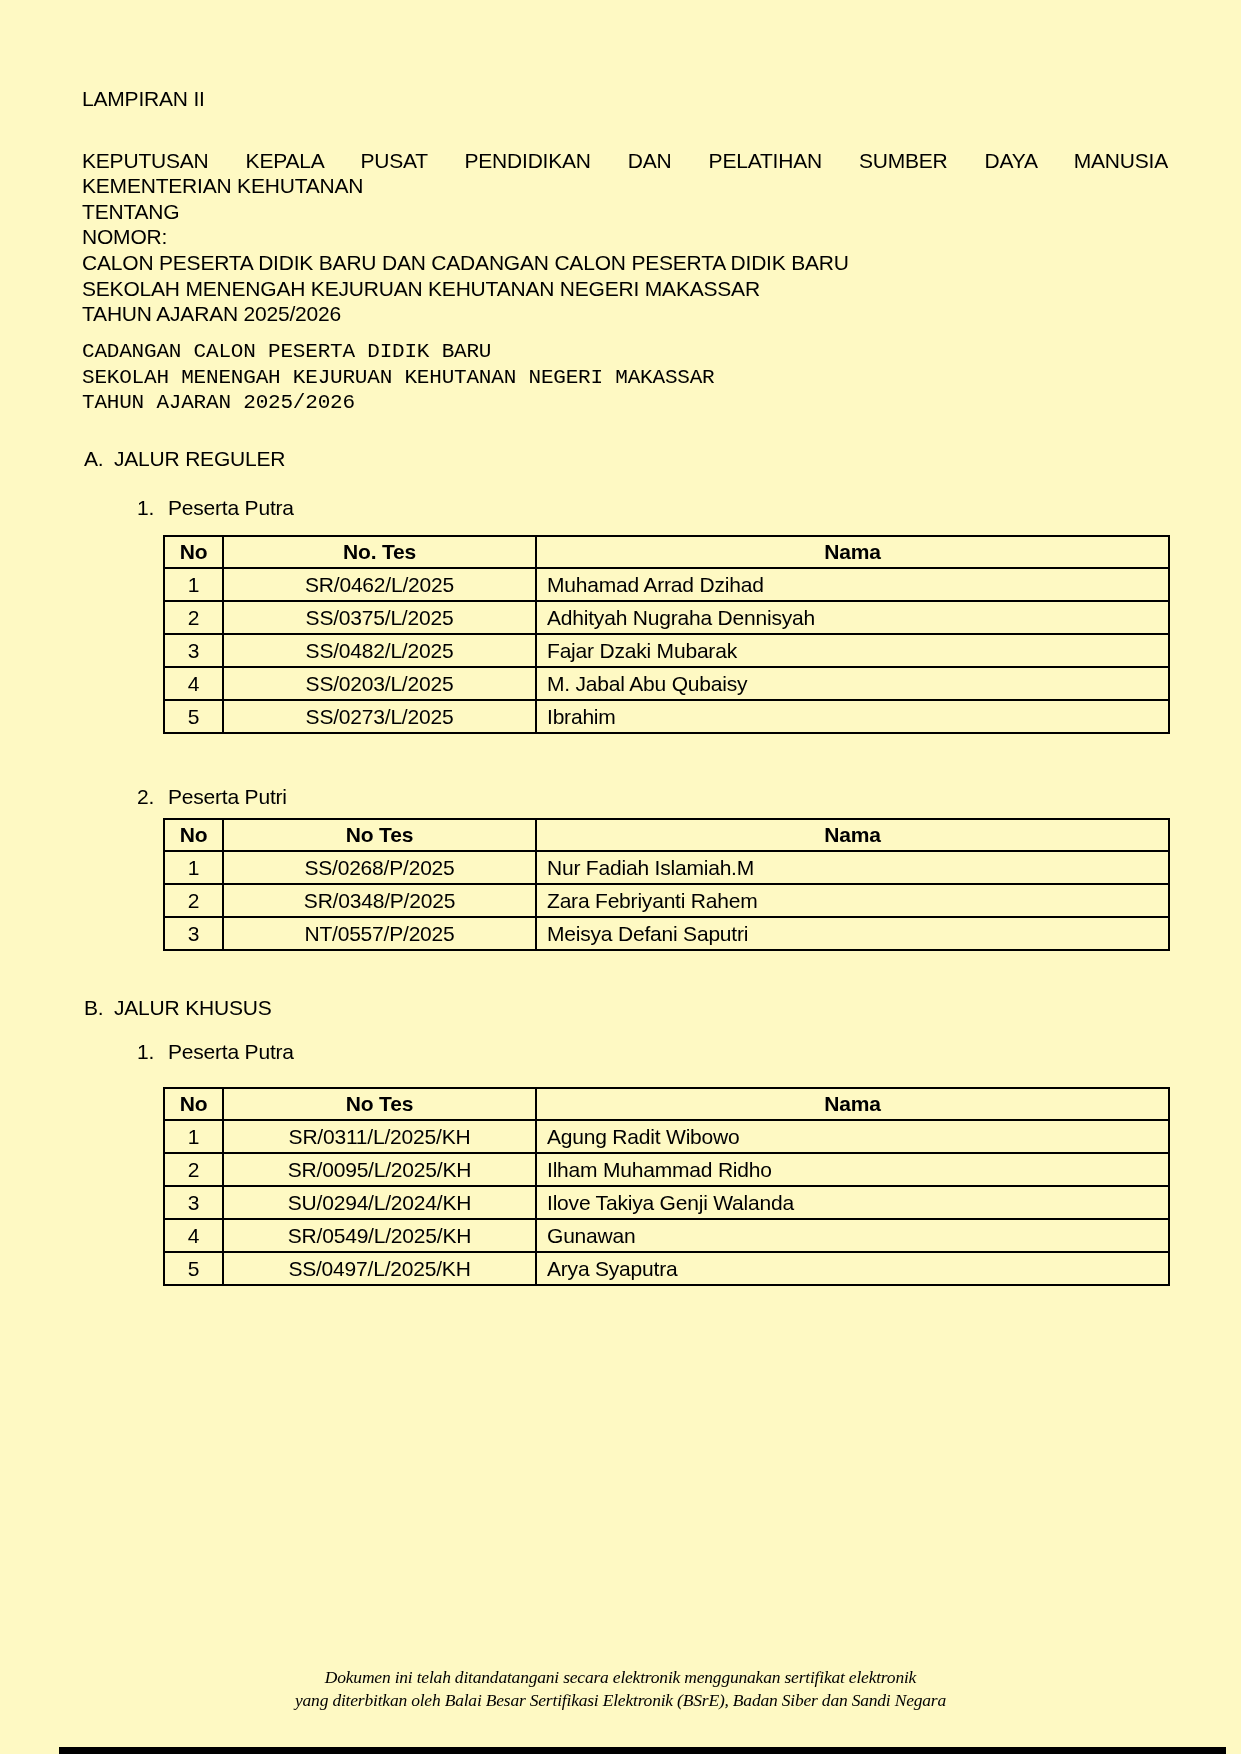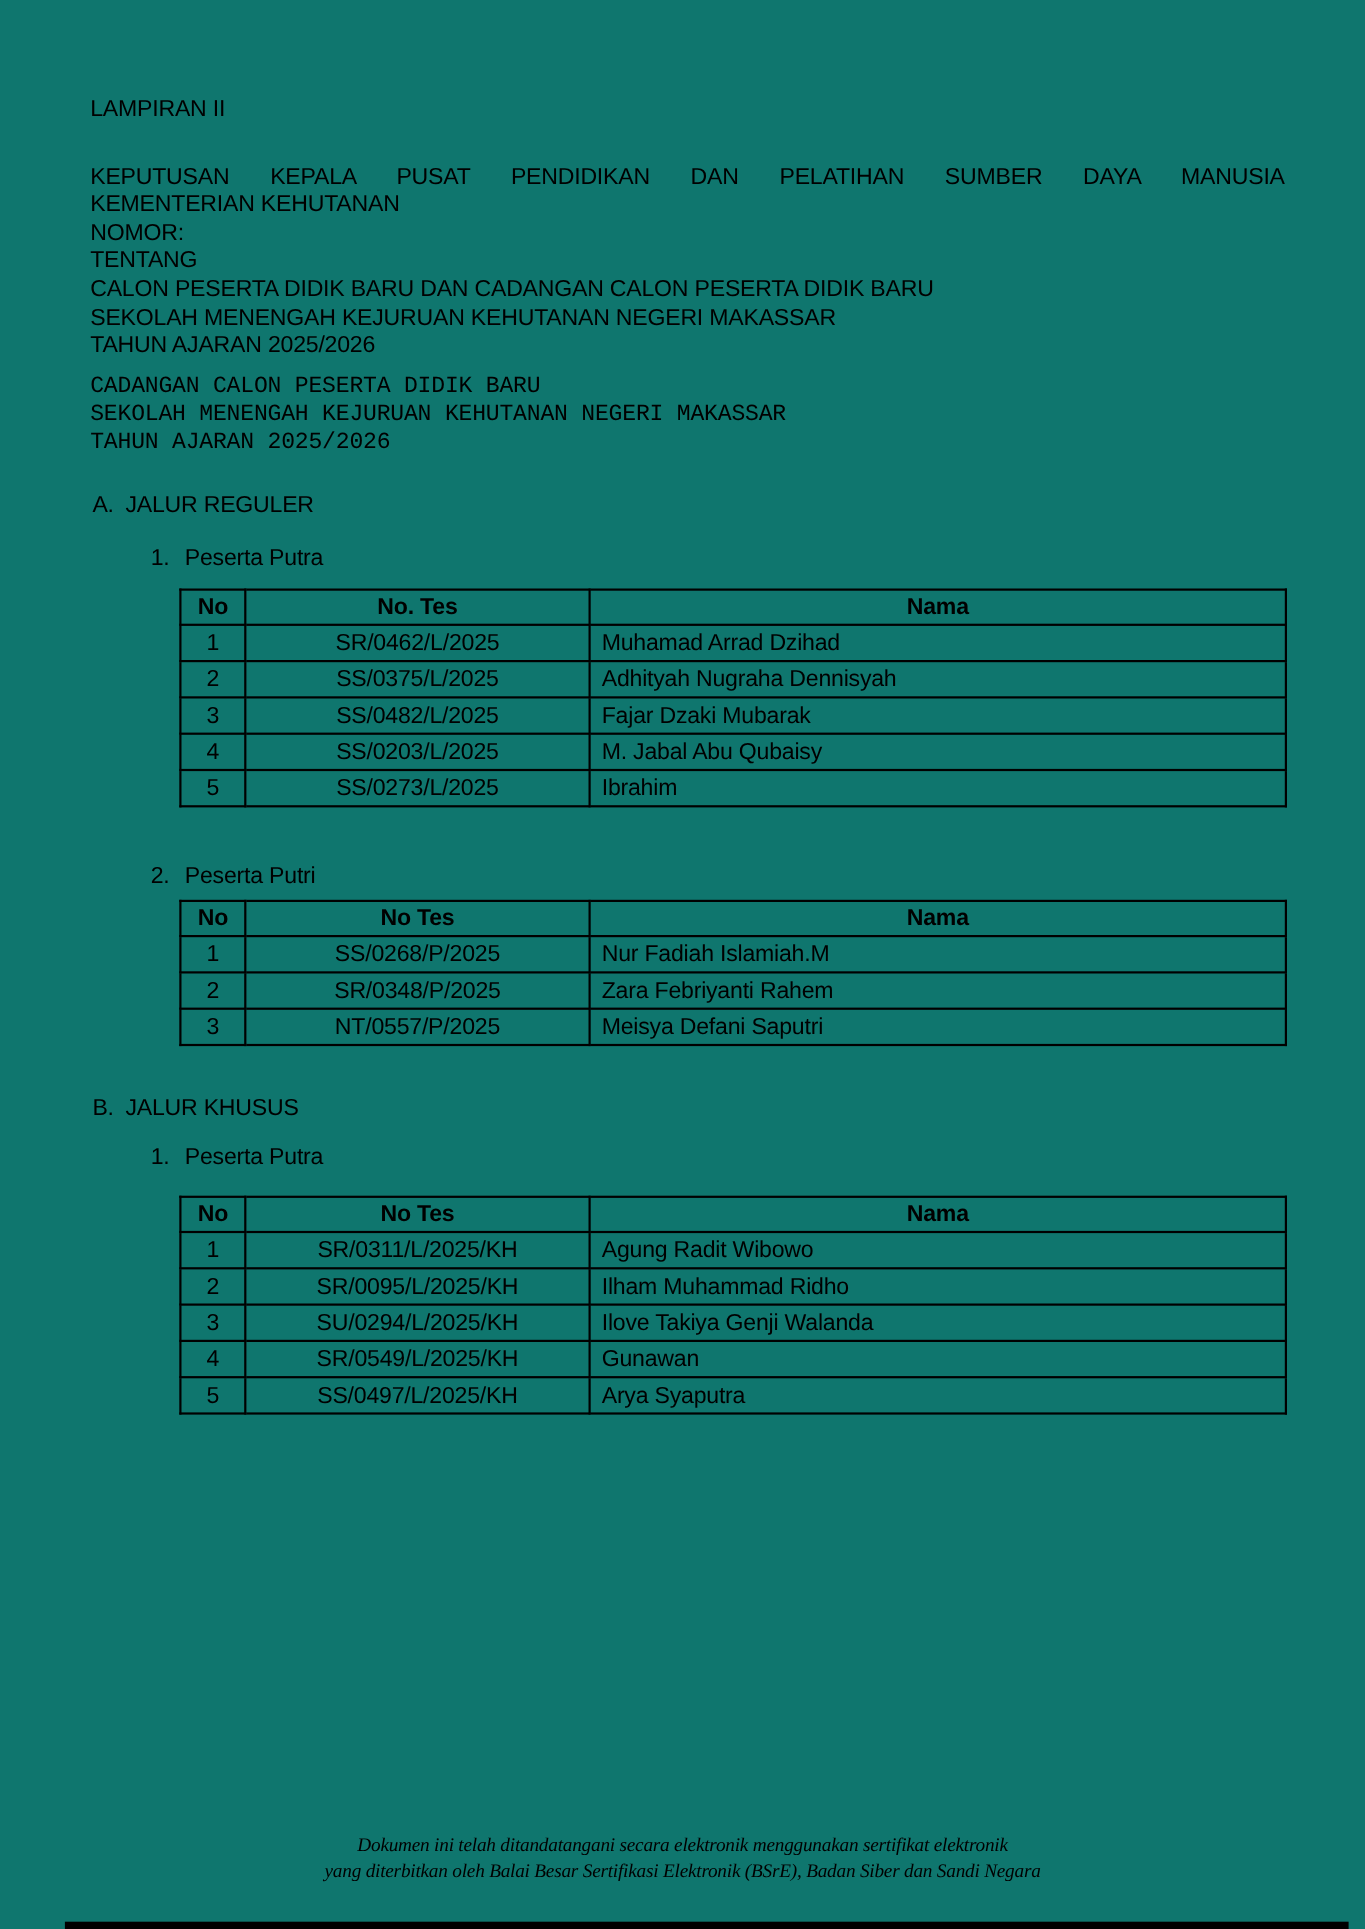--- a/index.html
+++ b/index.html
@@ -1,20 +1,20 @@
 <!DOCTYPE html>
 <html><head>
 <meta charset="utf-8">
 <style>
   html, body { margin: 0; padding: 0; background: #ffffff; }
   .page {
     position: relative;
     width: 1241px;
     height: 1754px;
-    background: #0f766e;
+    background: #fef9c3;
     color: #000000;
     font-family: "Liberation Sans", "DejaVu Sans", sans-serif;
     font-size: 21px;
     letter-spacing: -0.2px;
     overflow: hidden;
   }
   .abs { position: absolute; }
 
   .header-block { left: 82px; top: 86px; width: 1086px; line-height: 25.6px; }
   .hline { white-space: nowrap; }
@@ -72,22 +72,22 @@
 </style>
 </head>
 <body>
 
 <div class="page">
 
   <div class="abs header-block">
     <div class="hline">LAMPIRAN II</div>
     <div class="hline justify">KEPUTUSAN KEPALA PUSAT PENDIDIKAN DAN PELATIHAN SUMBER DAYA MANUSIA</div>
     <div class="hline">KEMENTERIAN KEHUTANAN</div>
+    <div class="hline">TENTANG</div>
     <div class="hline">NOMOR:</div>
-    <div class="hline">TENTANG</div>
     <div class="hline">CALON PESERTA DIDIK BARU DAN CADANGAN CALON PESERTA DIDIK BARU</div>
     <div class="hline">SEKOLAH MENENGAH KEJURUAN KEHUTANAN NEGERI MAKASSAR</div>
     <div class="hline">TAHUN AJARAN 2025/2026</div>
   </div>
 
   <div class="abs title-block">
     <div>CADANGAN CALON PESERTA DIDIK BARU</div>
     <div>SEKOLAH MENENGAH KEJURUAN KEHUTANAN NEGERI MAKASSAR</div>
     <div>TAHUN AJARAN 2025/2026</div>
   </div>
@@ -210,21 +210,21 @@
           <td class="c1">SR/0311/L/2025/KH</td>
           <td class="c2">Agung Radit Wibowo</td>
         </tr>
         <tr>
           <td class="c0">2</td>
           <td class="c1">SR/0095/L/2025/KH</td>
           <td class="c2">Ilham Muhammad Ridho</td>
         </tr>
         <tr>
           <td class="c0">3</td>
-          <td class="c1">SU/0294/L/2025/KH</td>
+          <td class="c1">SU/0294/L/2024/KH</td>
           <td class="c2">Ilove Takiya Genji Walanda</td>
         </tr>
         <tr>
           <td class="c0">4</td>
           <td class="c1">SR/0549/L/2025/KH</td>
           <td class="c2">Gunawan</td>
         </tr>
         <tr>
           <td class="c0">5</td>
           <td class="c1">SS/0497/L/2025/KH</td>

